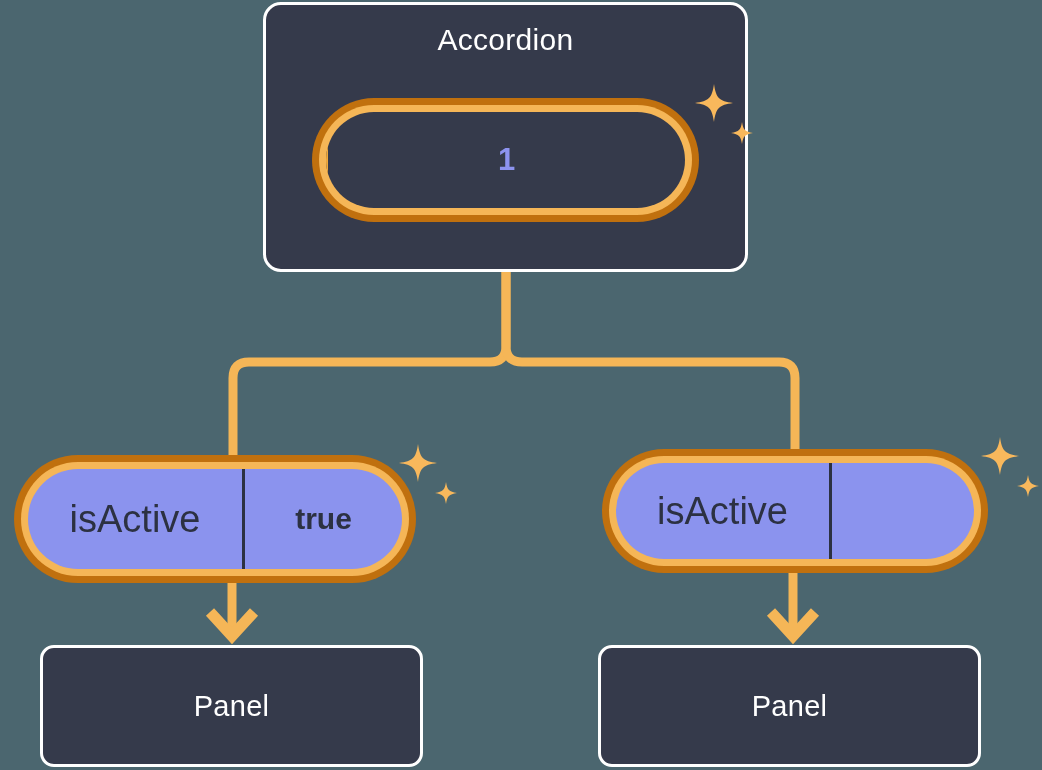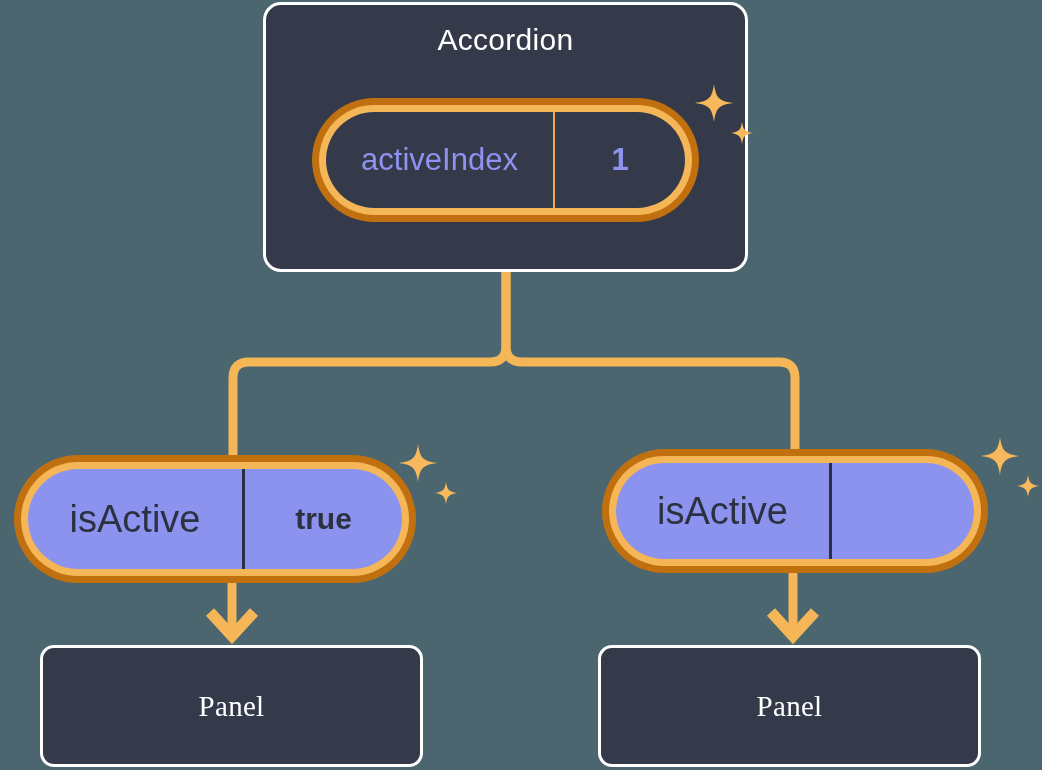--- a/index.html
+++ b/index.html
@@ -65,21 +65,21 @@
     position: absolute;
     width: 383px;
     height: 122px;
     display: flex;
     align-items: center;
     justify-content: center;
     border-radius: 14px;
   }
   #panel-card-left  { left: 40px;  top: 645px; }
   #panel-card-right { left: 598px; top: 645px; }
-  .panel-card .card-title { font-size: 29px; font-family: Liberation Serif, serif; }
+  .panel-card .card-title { font-size: 29px; }
 
   
   .pill-outer {
     position: absolute;
     background: #c0700e;
     border-radius: 999px;
     z-index: 4;
     display: flex;
     align-items: center;
     justify-content: center;
@@ -204,21 +204,20 @@
     </g>
   </svg>
 
   <div class="card" id="accordion-card">
     <div class="card-title">Accordion</div>
   </div>
 
   <div class="pill-outer" id="accordion-state">
     <div class="pill-mid">
       <div class="pill-inner">
-        <div class="pill-key">activeIndex</div>
         <div class="pill-divider"></div>
         <div class="pill-val">1</div>
       </div>
     </div>
   </div>
 
   <div class="pill-outer state-pill-purple" id="panel-state-left">
     <div class="pill-mid">
       <div class="pill-inner">
         <div class="pill-key">isActive</div>

